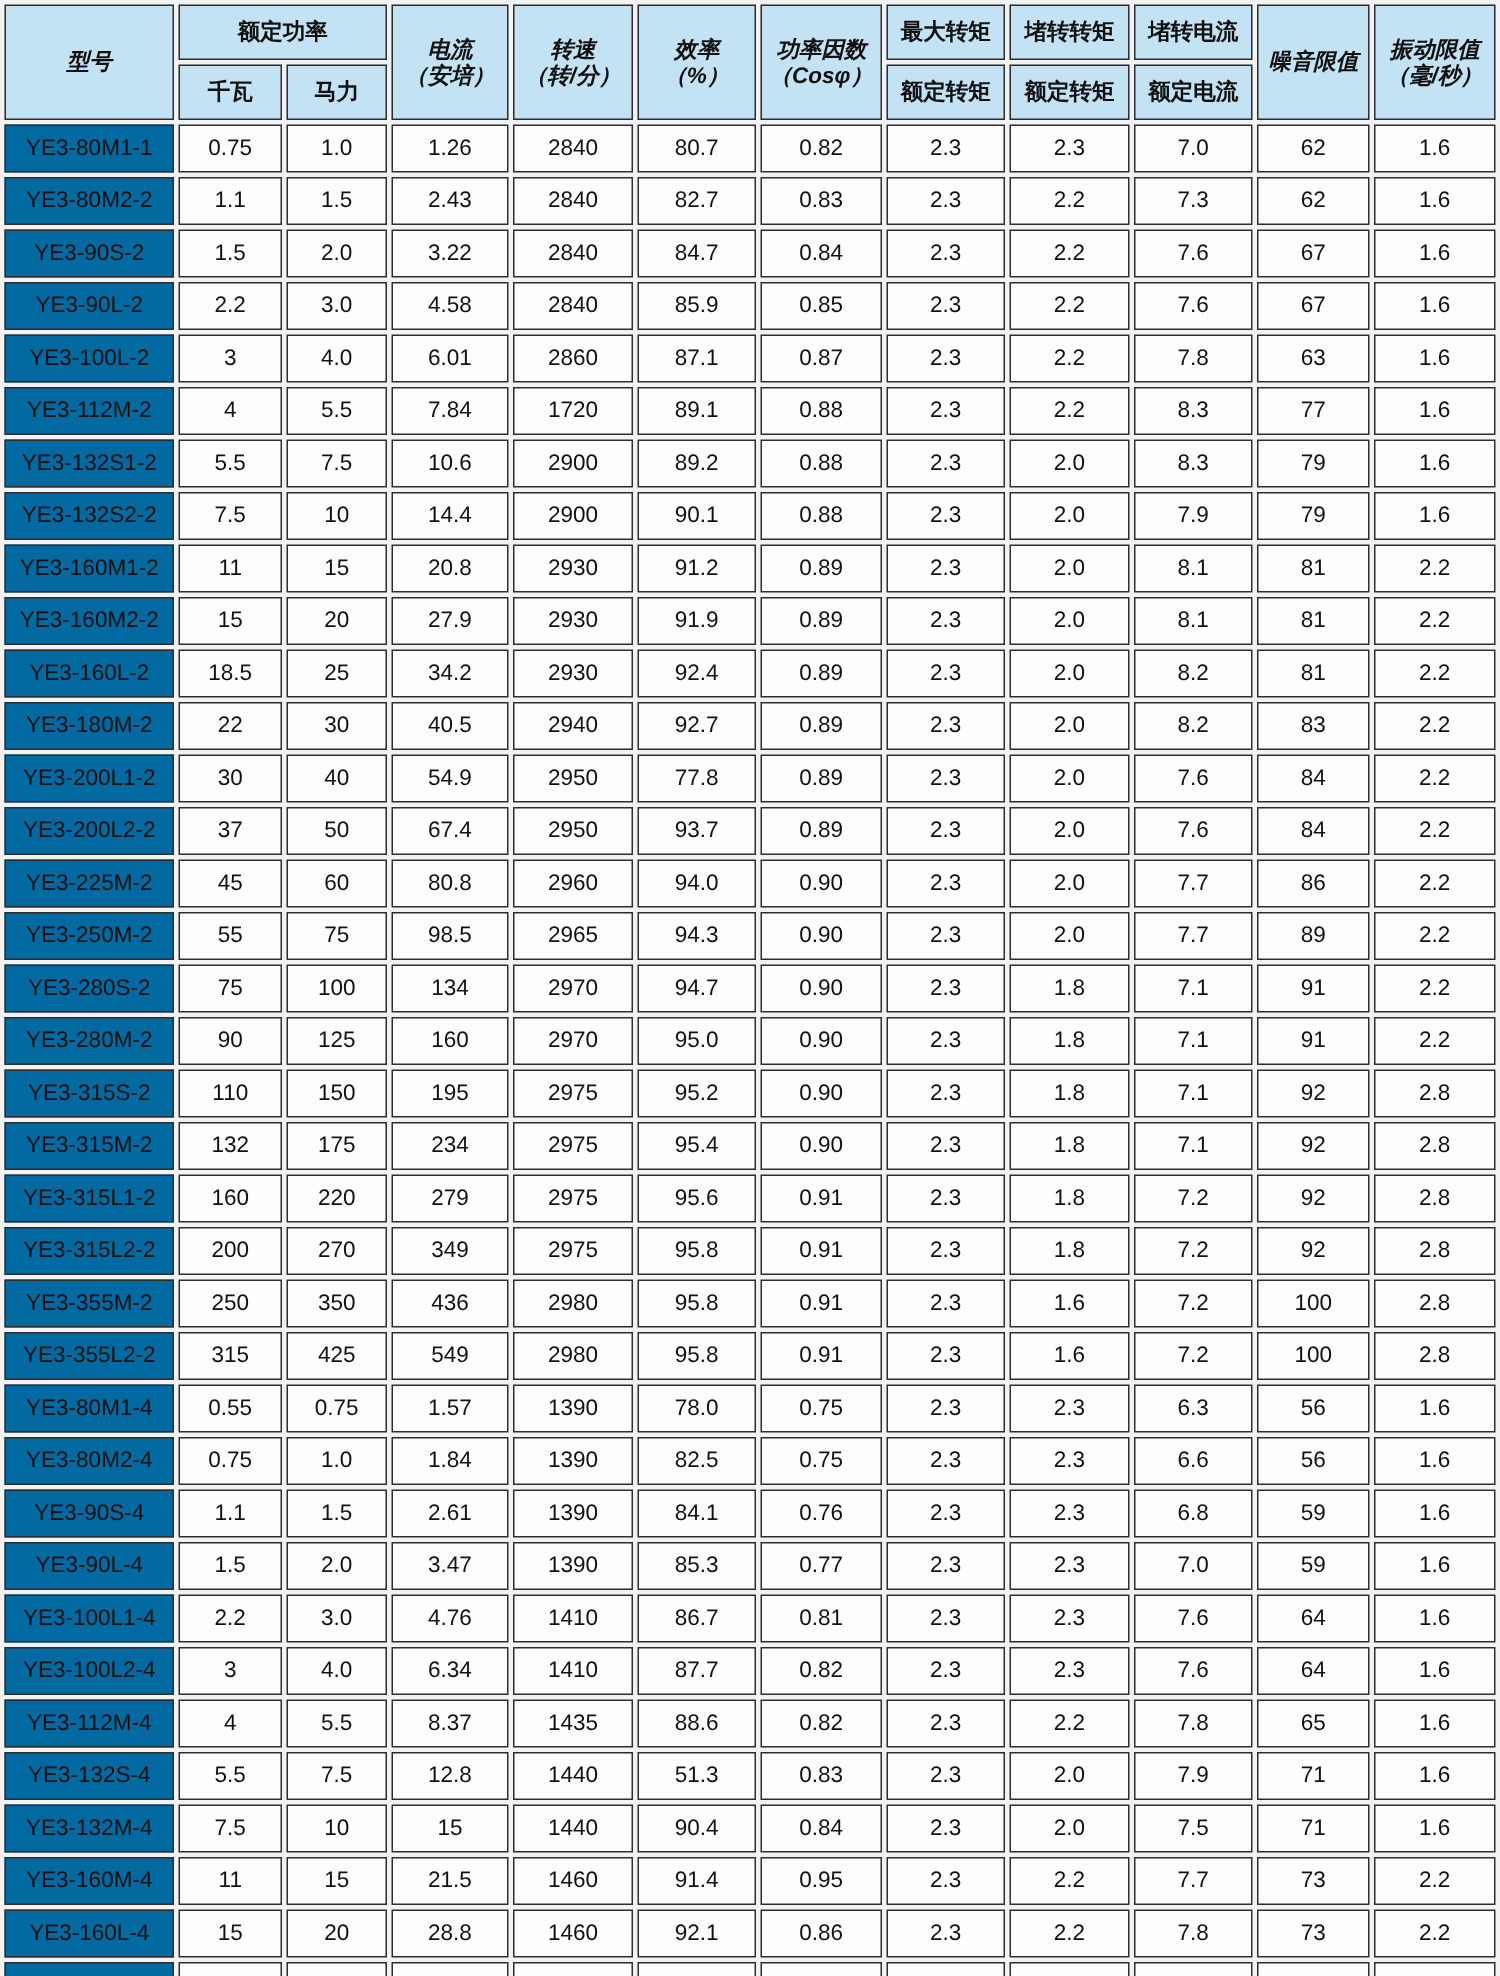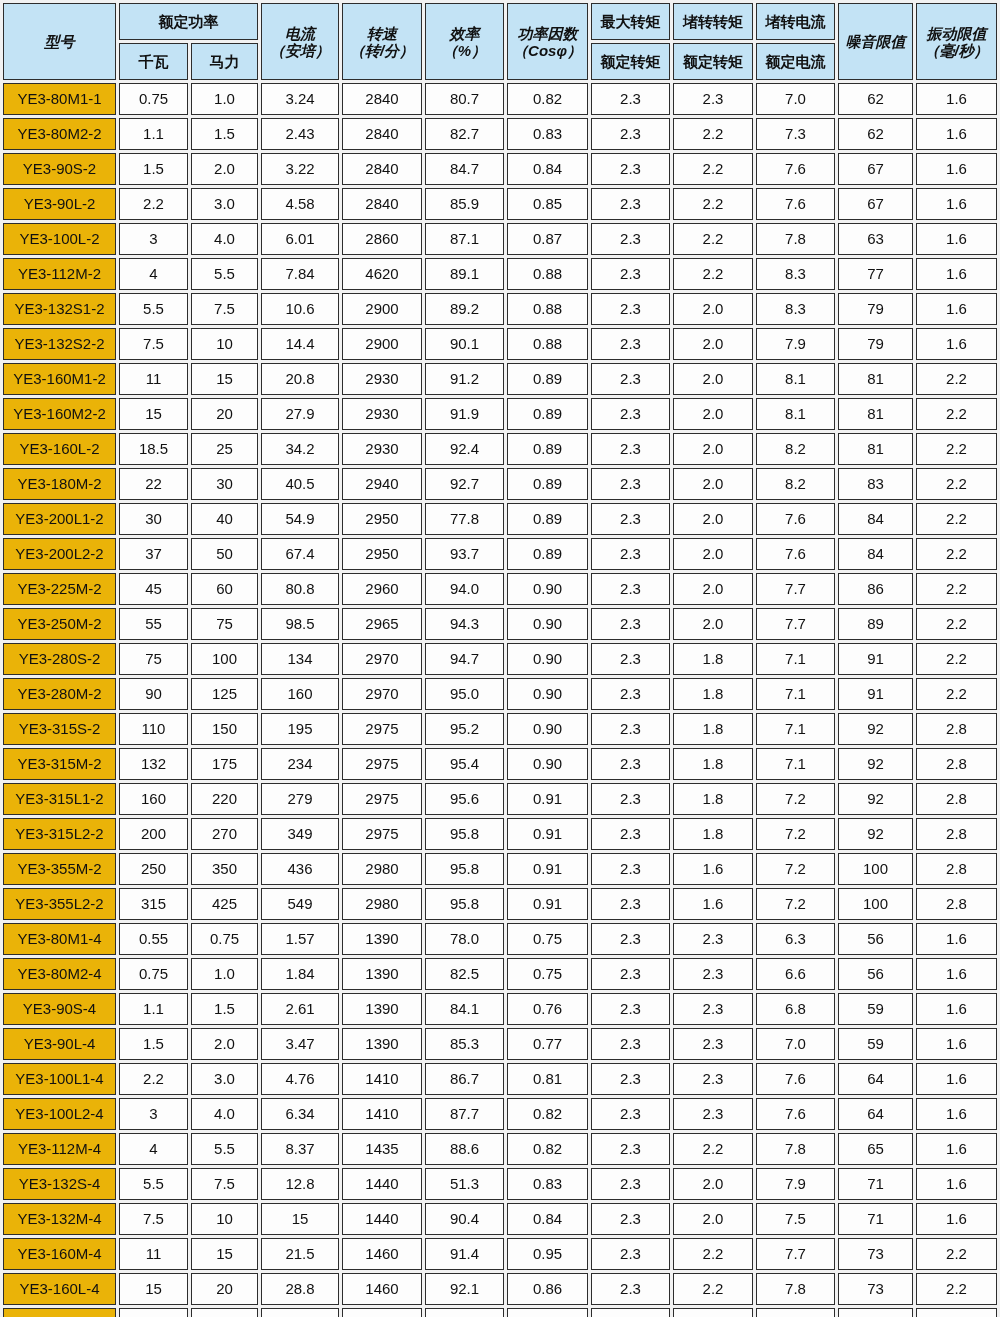--- a/index.html
+++ b/index.html
@@ -49,21 +49,21 @@
   }
   thead tr.h1 th[rowspan] { height: 77px; font-style: italic; }
   thead th .line { display: block; text-align: center; }
   tbody td {
     background: #fdfdfd;
     font-size: 15px;
     height: 30px;
     line-height: 30px;
   }
   tbody td.model {
-    background: #eab308;
+    background: #0369a1;
   }
 </style>
 </head>
 <body>
 
 <div class="page">
   <table class="spec">
     <colgroup>
       <col class="c-model">
         <col class="c-kw">
@@ -113,21 +113,21 @@
         <th>额定转矩</th>
         <th>额定转矩</th>
         <th>额定电流</th>
       </tr>
     </thead>
     <tbody id="table-body">
         <tr>
           <td class="model">YE3-80M1-1</td>
           <td>0.75</td>
           <td>1.0</td>
-          <td>3.24</td>
+          <td>1.26</td>
           <td>2840</td>
           <td>80.7</td>
           <td>0.82</td>
           <td>2.3</td>
           <td>2.3</td>
           <td>7.0</td>
           <td>62</td>
           <td>1.6</td>
         </tr>
         <tr>
@@ -184,21 +184,21 @@
           <td>2.2</td>
           <td>7.8</td>
           <td>63</td>
           <td>1.6</td>
         </tr>
         <tr>
           <td class="model">YE3-112M-2</td>
           <td>4</td>
           <td>5.5</td>
           <td>7.84</td>
-          <td>4620</td>
+          <td>1720</td>
           <td>89.1</td>
           <td>0.88</td>
           <td>2.3</td>
           <td>2.2</td>
           <td>8.3</td>
           <td>77</td>
           <td>1.6</td>
         </tr>
         <tr>
           <td class="model">YE3-132S1-2</td>

